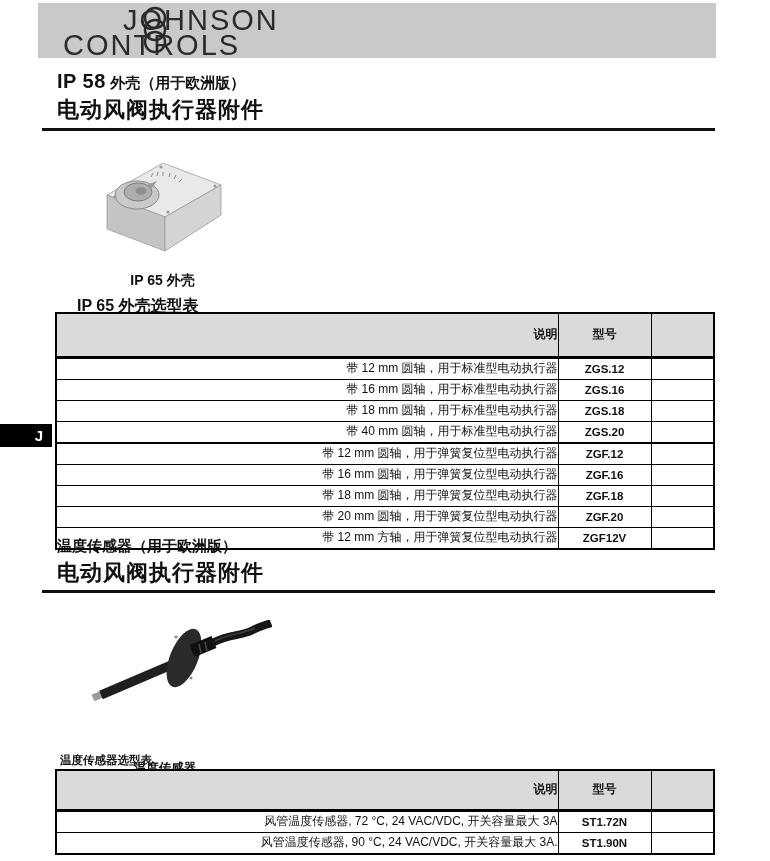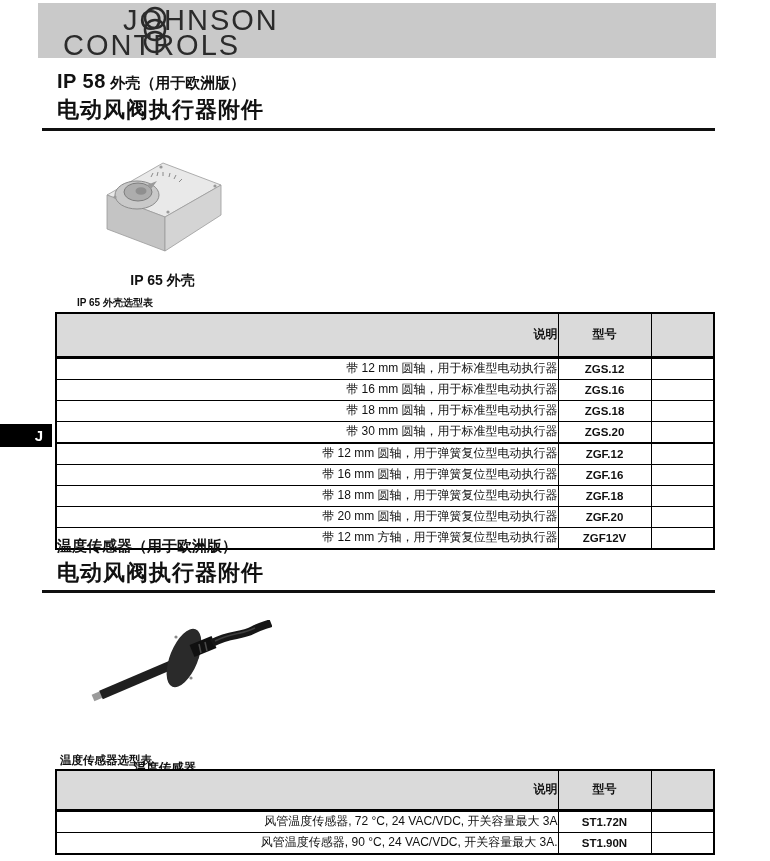--- a/index.html
+++ b/index.html
@@ -25,21 +25,21 @@
   .kicker2{left:57px;top:537px;font-size:15px;font-weight:bold;text-align:right;}
   .title2{left:57px;top:558px;font-size:22px;font-weight:bold;letter-spacing:1px;}
 
   
   .figure1{left:95px;top:151px;width:135px;height:104px;}
   .caption1{left:95px;top:272px;width:135px;text-align:center;font-size:14px;font-weight:bold;}
   .figure2{left:87px;top:620px;width:185px;height:86px;}
   .caption2{left:95px;top:727px;width:140px;text-align:center;font-size:12.5px;font-weight:bold;margin-top:33px;}
 
   
-  .tlabel1{left:57px;top:296px;font-size:10px;font-weight:bold;padding-left:20px;}
+  .tlabel1{left:57px;top:296px;font-size:16px;font-weight:bold;padding-left:20px;}
   .tlabel2{left:60px;top:753px;font-size:11.5px;font-weight:bold;}
 
   
   table.sel{border-collapse:collapse;table-layout:fixed;width:658px;background:#fff;}
   table.sel th,table.sel td{border:1px solid #000;overflow:hidden;white-space:nowrap;}
   table.sel{border:2px solid #000;}
   table.sel thead th{background:#dadada;border-bottom:3px solid #000;font-size:12px;}
   th.desc,td.desc{text-align:right;padding:0 0 0 8px;}
   th.model,td.model{text-align:center;padding:4px;}
   td.model{font-weight:bold;font-size:11.5px;font-family:"Liberation Sans","DejaVu Sans",sans-serif;}
@@ -129,21 +129,21 @@
           <td class="desc">带 16 mm 圆轴，用于标准型电动执行器</td>
           <td class="model">ZGS.16</td>
           <td class="extra"></td>
         </tr>
       <tr>
           <td class="desc">带 18 mm 圆轴，用于标准型电动执行器</td>
           <td class="model">ZGS.18</td>
           <td class="extra"></td>
         </tr>
       <tr>
-          <td class="desc">带 30 mm 圆轴，用于标准型电动执行器</td>
+          <td class="desc">带 40 mm 圆轴，用于标准型电动执行器</td>
           <td class="model">ZGS.20</td>
           <td class="extra"></td>
         </tr>
       <tr class="group-first">
           <td class="desc">带 12 mm 圆轴，用于弹簧复位型电动执行器</td>
           <td class="model">ZGF.12</td>
           <td class="extra"></td>
         </tr>
       <tr>
           <td class="desc">带 16 mm 圆轴，用于弹簧复位型电动执行器</td>

